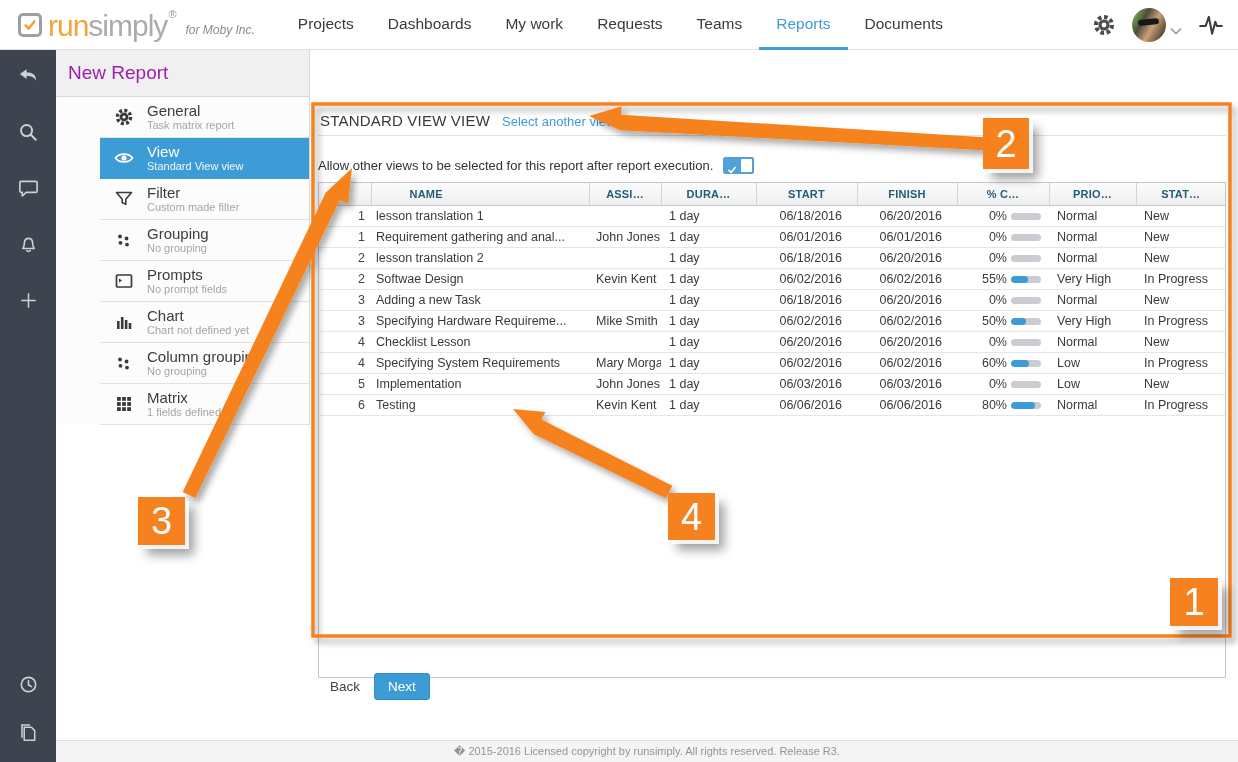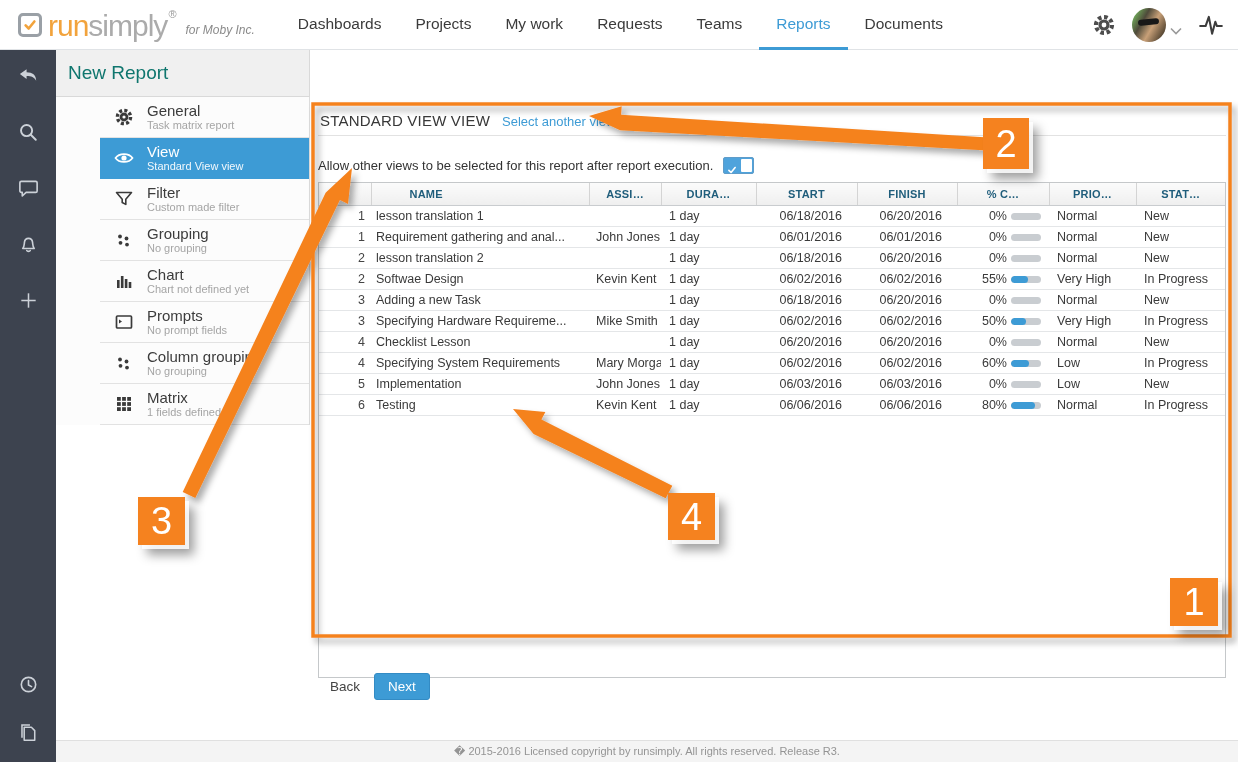--- a/index.html
+++ b/index.html
@@ -38,21 +38,21 @@
   .rail{position:absolute;left:0;top:50px;width:56px;height:712px;background:#3d434f;z-index:4;}
   .rail-btn{width:56px;height:56px;display:flex;align-items:center;justify-content:center;color:#ccd1d8;cursor:pointer;}
   .rail-btn svg{width:23px;height:23px;}
   .rail-top{position:absolute;top:0;left:0;}
   .rail-bottom{position:absolute;bottom:4px;left:0;}
   .rail-bottom .rail-btn{height:48px;}
 
   
   .page-header{position:absolute;left:56px;top:50px;width:254px;height:47px;background:#f0f0f0;
                border-bottom:1px solid #d9d9d9;border-right:1px solid #d9d9d9;box-sizing:border-box;
-               font-size:19px;color:#0f766e;line-height:45px;padding-left:12px;}
+               font-size:19px;color:#a21caf;line-height:45px;padding-left:12px;}
   .report-menu{position:absolute;left:56px;top:97px;width:254px;background:#fcfcfc;
                border-right:1px solid #dcdcdc;box-sizing:border-box;padding-left:44px;}
   .menu-item{height:40px;display:flex;align-items:center;border-bottom:1px solid #e2e2e2;cursor:pointer;}
   .menu-item .mi-icon{width:20px;height:20px;margin-left:14px;color:#3a3a3a;flex:0 0 auto;}
   .menu-item .mi-icon svg{width:20px;height:20px;}
   .mi-text{margin-left:13px;display:flex;flex-direction:column;justify-content:center;line-height:1.15;}
   .mi-title{font-size:15px;color:#3c3c3c;}
   .mi-sub{font-size:11px;color:#a5a5a5;}
   .menu-item.selected{background:#3D9BD5;border-bottom-color:#3D9BD5;}
   .menu-item.selected .mi-icon{color:#fff;}
@@ -125,22 +125,22 @@
     <div class="logo-wrap">
       <div class="logo-check">
         <svg viewBox="0 0 16 16">
             <path d="M3,8.5 L6.5,12 L13,4" fill="none" stroke="currentColor" stroke-width="3" stroke-linecap="round" stroke-linejoin="round"></path>
           </svg>
       </div>
       <div class="logo-text"><span class="logo-run">run</span><span class="logo-simply">simply</span><span class="logo-reg">®</span></div>
       <div class="logo-tagline">for Moby Inc.</div>
     </div>
     <div class="main-nav" id="main-nav">
+        <div class="nav-item">Projects</div>
         <div class="nav-item">Dashboards</div>
-        <div class="nav-item">Projects</div>
         <div class="nav-item">My work</div>
         <div class="nav-item">Requests</div>
         <div class="nav-item">Teams</div>
         <div class="nav-item active">Reports</div>
         <div class="nav-item">Documents</div>
       </div>
     <div class="nav-right">
       <span class="icon-gear-top">
         <svg viewBox="0 0 24 24">
             <circle cx="12" cy="12" r="8" fill="none" stroke="currentColor" stroke-width="4.2" stroke-dasharray="3.6 2.65"></circle>
@@ -247,39 +247,39 @@
             <circle cx="12.5" cy="8.5" r="1.9"></circle>
             <circle cx="6.5" cy="12.8" r="1.9"></circle>
             <circle cx="13" cy="14.6" r="1.9"></circle>
           </svg></span>
         <span class="mi-text">
           <span class="mi-title">Grouping</span>
           <span class="mi-sub">No grouping</span>
         </span>
       </div>
       <div class="menu-item">
+        <span class="mi-icon"><svg viewBox="0 0 20 20">
+            <rect x="2.5" y="4" width="15" height="12" rx="1" fill="none" stroke="currentColor" stroke-width="1.7"></rect>
+            <path d="M5,7.5 L8,9.5 L5,11.5 Z" fill="currentColor"></path>
+          </svg></span>
+        <span class="mi-text">
+          <span class="mi-title">Prompts</span>
+          <span class="mi-sub">No prompt fields</span>
+        </span>
+      </div>
+      <div class="menu-item">
         <span class="mi-icon"><svg viewBox="0 0 20 20" fill="currentColor">
             <rect x="3" y="9" width="2.6" height="8"></rect>
             <rect x="6.9" y="5" width="2.6" height="12"></rect>
             <rect x="10.8" y="8" width="2.6" height="9"></rect>
             <rect x="14.7" y="11" width="2.6" height="6"></rect>
           </svg></span>
         <span class="mi-text">
           <span class="mi-title">Chart</span>
           <span class="mi-sub">Chart not defined yet</span>
-        </span>
-      </div>
-      <div class="menu-item">
-        <span class="mi-icon"><svg viewBox="0 0 20 20">
-            <rect x="2.5" y="4" width="15" height="12" rx="1" fill="none" stroke="currentColor" stroke-width="1.7"></rect>
-            <path d="M5,7.5 L8,9.5 L5,11.5 Z" fill="currentColor"></path>
-          </svg></span>
-        <span class="mi-text">
-          <span class="mi-title">Prompts</span>
-          <span class="mi-sub">No prompt fields</span>
         </span>
       </div>
       <div class="menu-item">
         <span class="mi-icon"><svg viewBox="0 0 20 20" fill="currentColor">
             <circle cx="6" cy="6.5" r="1.9"></circle>
             <circle cx="12.5" cy="8.5" r="1.9"></circle>
             <circle cx="6.5" cy="12.8" r="1.9"></circle>
             <circle cx="13" cy="14.6" r="1.9"></circle>
           </svg></span>
         <span class="mi-text">

